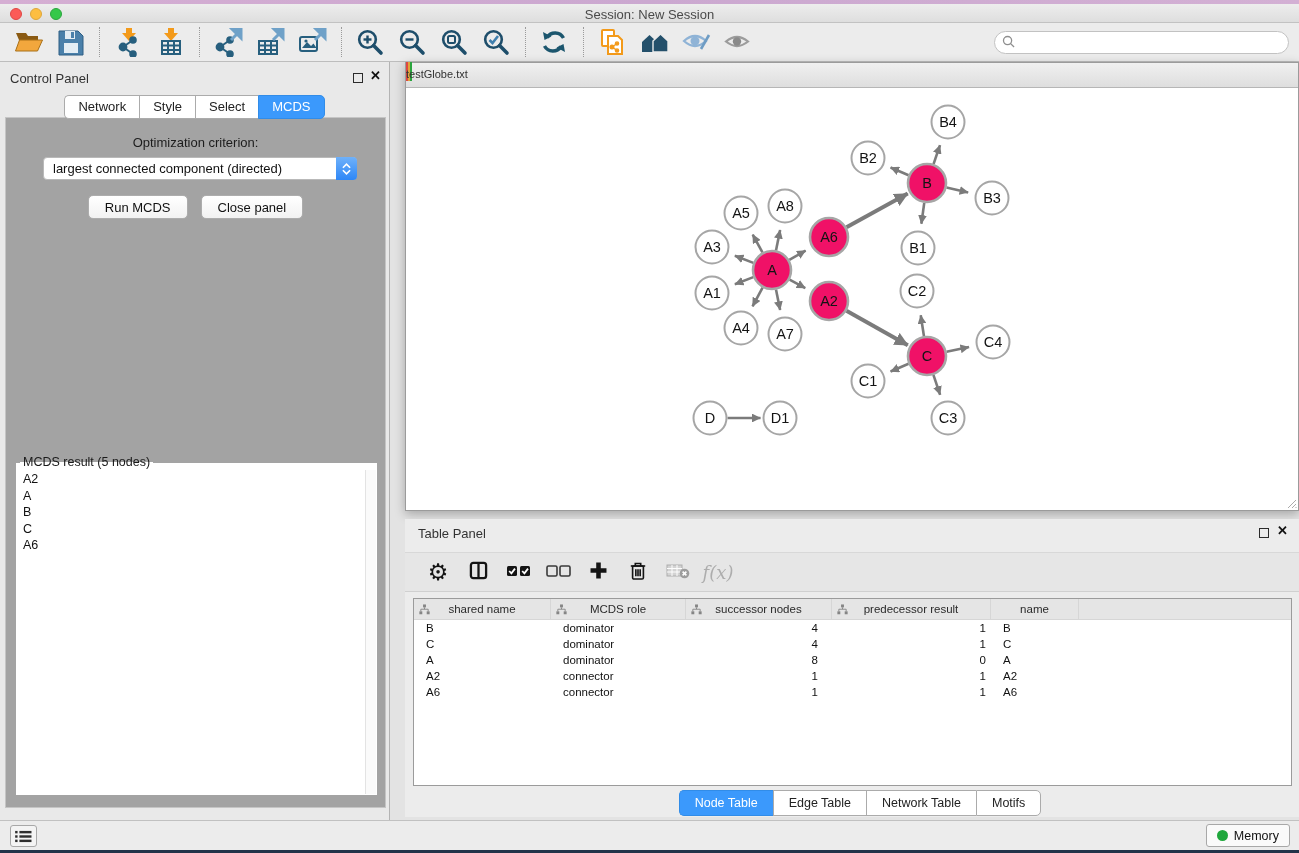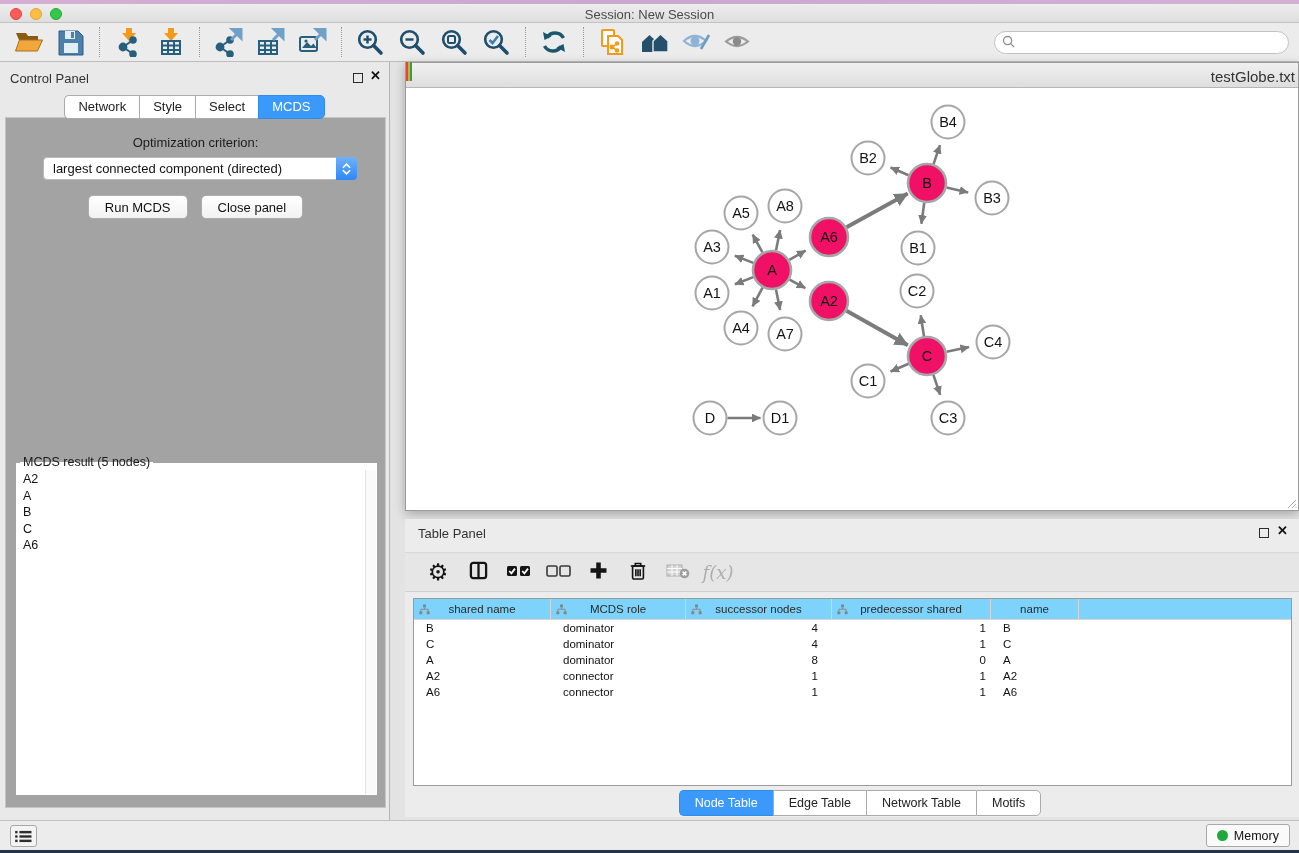--- a/index.html
+++ b/index.html
@@ -67,38 +67,38 @@
   .result-item { font-size:12.5px; color:#111; padding:1px 0 1px 7px; line-height:14.5px; }
   .result-scroll { position:absolute; top:1px; right:1px; bottom:1px; width:11px;
     background:#FAFAFA; border-left:1px solid #E3E3E3; }
 
   
   .net-window { position:absolute; left:405px; top:62px; width:894px; height:449px;
     background:#FFF; border:1px solid #9B9B9B; box-shadow:0 3px 10px rgba(0,0,0,.28); }
   .net-titlebar { position:absolute; top:0; left:0; right:0; height:25px;
     background:linear-gradient(#F0F0F0,#DEDEDE); border-bottom:1px solid #B6B6B6; }
   .net-titlebar .tl { top:6px; }
-  .net-title { position:absolute; left:0; right:3px; top:5px; text-align:right; font-size:15px; color:#333; }
+  .net-title { position:absolute; left:0; right:12px; top:5px; text-align:left; font-size:11px; color:#333; }
   .net-canvas { position:absolute; top:26px; left:0; width:892px; height:421px; background:#FFF; }
   .grip { position:absolute; right:1px; bottom:1px; width:12px; height:12px; }
 
   
   .table-panel { position:absolute; left:405px; top:519px; width:894px; height:298px; background:#ECECEC; }
   .tp-title { position:absolute; left:13px; top:7px; font-size:13px; color:#333;text-align:right; }
   .table-panel .float-ico { right:30px; top:9px; } .table-panel .close-ico { right:11px; top:4px; }
   .tp-toolbar { position:absolute; top:33px; left:0; right:0; height:40px; background:#E6E6E6;
     border-top:1px solid #D8D8D8; border-bottom:1px solid #D0D0D0;
     display:flex; align-items:center; padding-left:18px; gap:10px; }
   .tp-btn { width:30px; height:30px; border:none; background:transparent; display:flex;
     align-items:center; justify-content:center; }
   .gear-glyph { font-size:23px; color:#141414; line-height:1; font-family:"DejaVu Sans",sans-serif; }
   .fx-glyph { font-family:"DejaVu Serif",serif; font-style:italic; font-size:18px; color:#ABABAB; }
   .tp-table { position:absolute; left:8px; right:7px; top:79px; height:188px;
     background:#FFF; border:1px solid #9B9B9B; overflow:hidden; }
-  .thead { display:flex; height:21px; background:#7dd3fc; border-bottom:1px solid #D6D6D6; }
+  .thead { display:flex; height:21px; background:#e5e5e5; border-bottom:1px solid #D6D6D6; }
   .th { position:relative; display:flex; align-items:center; justify-content:center;
     font-size:11.5px; color:#2a2a2a; border-right:1px solid #D6D6D6; gap:5px; }
   .th svg { position:absolute; left:5px; top:5px; }
   .trow { display:flex; height:16px; align-items:center; }
   .td { font-size:11.5px; color:#111; white-space:nowrap; overflow:hidden; }
   .td.l { text-align:left; } .td.r { text-align:right; }
   .tp-tabs { position:absolute; top:271px; left:16px; right:0; display:flex; justify-content:center; }
   .tp-tabs .seg-tab { font-size:12.5px; padding:4px 15px; }
 
   
@@ -584,21 +584,21 @@
           </div>
           <div class="th" style="width: 159px;">
             <svg width="11" height="11" viewBox="0 0 12 12">
               <g fill="#858585">
                 <rect x="4.4" y="0.5" width="3.2" height="3.2"></rect>
                 <rect x="0.4" y="8" width="3.2" height="3.2"></rect>
                 <rect x="8.4" y="8" width="3.2" height="3.2"></rect>
               </g>
               <path d="M6 3.7 v2 M2 8 V5.7 h8 V8" fill="none" stroke="#858585" stroke-width="1"></path>
             </svg>
-            <span>predecessor shared</span>
+            <span>predecessor result</span>
           </div>
           <div class="th" style="width: 88px;">
             <span>name</span>
           </div>
         </div>
       <div id="tbody">
           <div class="trow">
             <div class="td l" style="width: 137px; padding: 0px 0px 0px 12px;">B</div>
             <div class="td l" style="width: 135px; padding: 0px 0px 0px 12px;">dominator</div>
             <div class="td r" style="width: 146px; padding: 0px 14px 0px 0px;">4</div>

